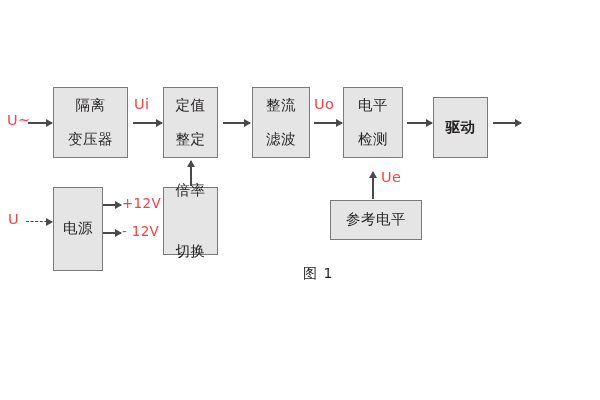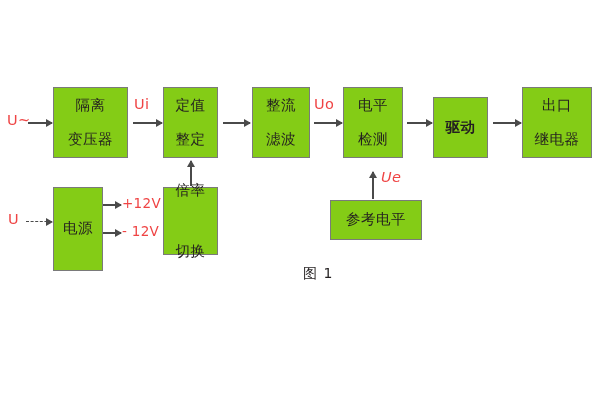--- a/index.html
+++ b/index.html
@@ -12,21 +12,21 @@
     width: 600px;
     height: 400px;
     background: #ffffff;
     font-family: "DejaVu Sans", "Liberation Sans", sans-serif;
     overflow: hidden;
   }
   .box {
     position: absolute;
     box-sizing: border-box;
     border: 1.5px solid #7a7a7a;
-    background: #84cc16;
+    background: #e5e5e5;
     display: flex;
     flex-direction: column;
     align-items: center;
     justify-content: center;
     color: #231f20;
     font-size: 14.5px;
     line-height: 1.45;
     letter-spacing: 0.5px;
   }
   .box .ln { display: block; white-space: nowrap; }
@@ -121,24 +121,20 @@
   </div>
 
   <div class="arrow-h" style="left:407px; top:122px; width:25px;"></div>
 
   <div class="box" style="left:433px; top:97px; width:55px; height:61px;font-weight:bold;">
     <span class="ln">驱动</span>
   </div>
 
   <div class="arrow-h" style="left:493px; top:122px; width:28px;"></div>
 
-  <div class="box two" style="left:522px; top:87px; width:70px; height:71px;">
-    <span class="ln">出口</span>
-    <span class="ln">继电器</span>
-  </div>
 
   <div class="label" style="left:8px; top:211px;">U</div>
   <div class="arrow-h dashed" style="left:26px; top:221px; width:26px;"></div>
 
   <div class="box" style="left:53px; top:187px; width:50px; height:84px;">
     <span class="ln">电源</span>
   </div>
 
   <div class="arrow-h" style="left:103px; top:204px; width:18px;"></div>
   <div class="label" style="left:122px; top:195px; font-size:13.5px;">+12V</div>
@@ -147,21 +143,21 @@
   <div class="label" style="left:122px; top:223px; font-size:13.5px;">- 12V</div>
 
   <div class="arrow-v-up" style="left:190px; top:161px; height:25px;"></div>
 
   <div class="box two" style="left:163px; top:187px; width:55px; height:68px;gap:27px;">
     <span class="ln">倍率</span>
     <span class="ln">切换</span>
   </div>
 
   <div class="arrow-v-up" style="left:372px; top:172px; height:27px;"></div>
-  <div class="label" style="left:381px; top:169px;font-style:italic;">Ue</div>
+  <div class="label" style="left:381px; top:169px;">Ue</div>
 
   <div class="box" style="left:330px; top:200px; width:92px; height:40px;">
     <span class="ln">参考电平</span>
   </div>
 
   <div class="caption" style="left:303px; top:265px;">图 1</div>
 
 </div>
 
 </body></html>

